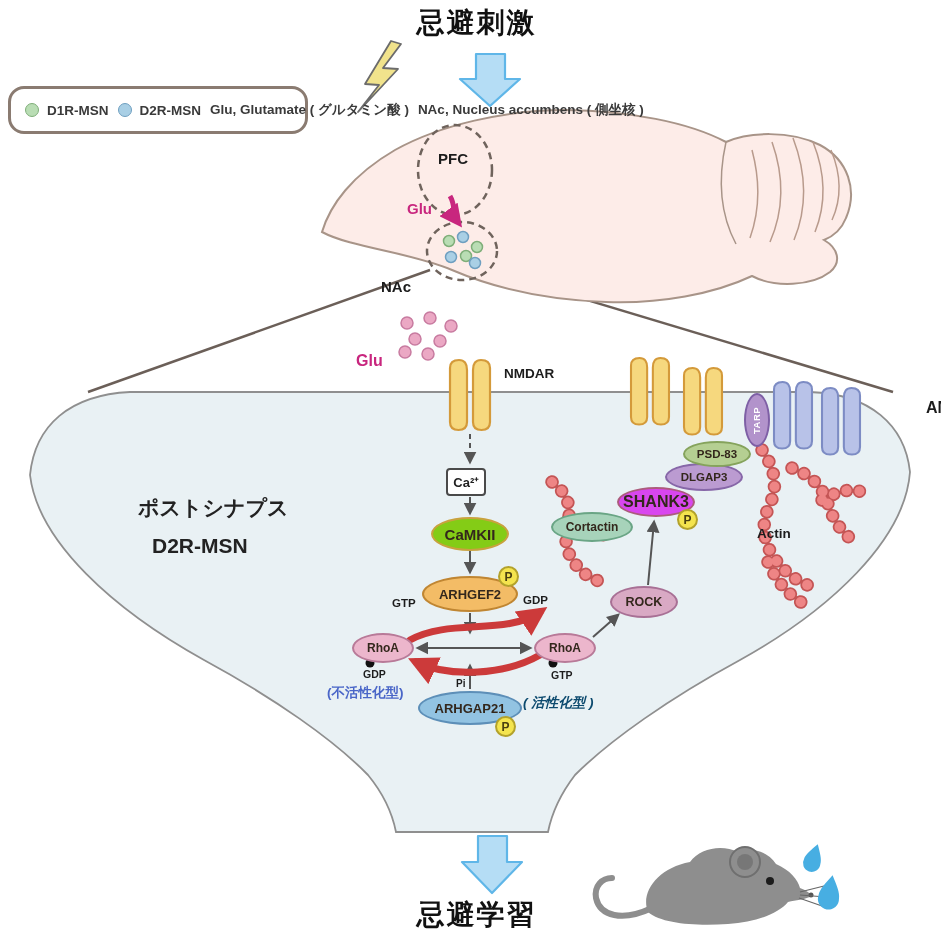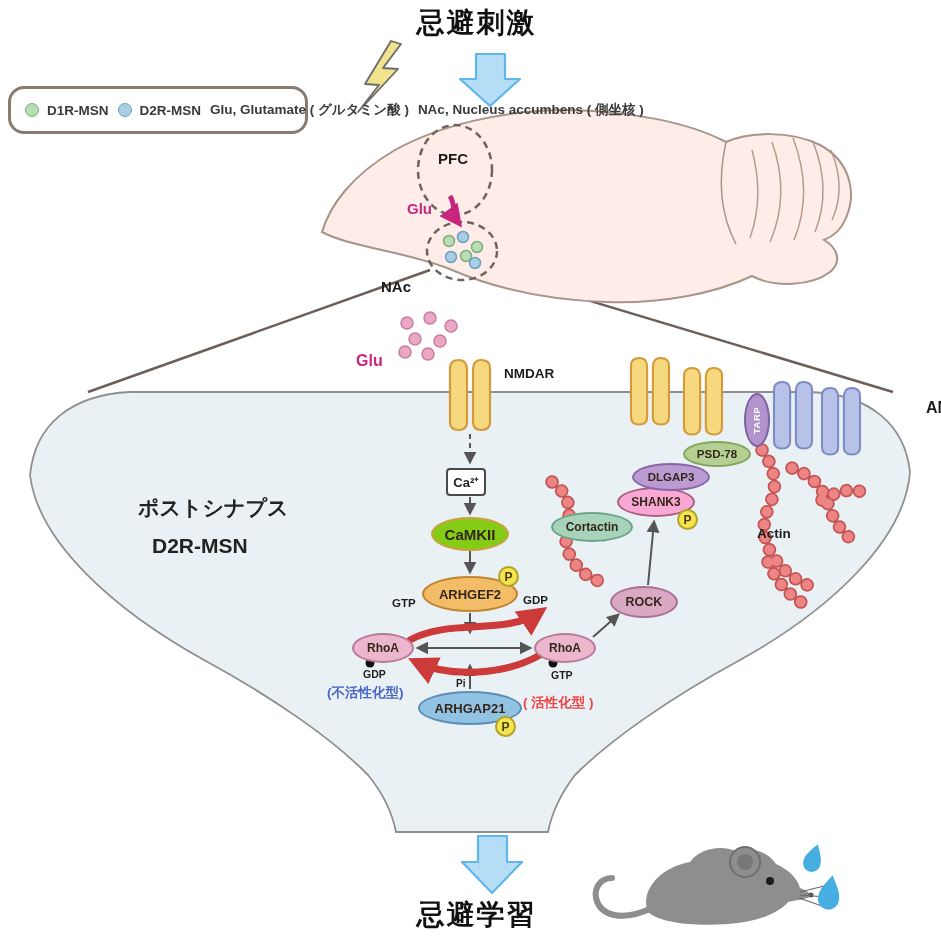--- a/index.html
+++ b/index.html
@@ -18,41 +18,41 @@
     padding:12px 14px; display:flex; flex-direction:row; gap:9px; z-index:3;
   }
   .lrow { display:flex; align-items:center; gap:8px; font-weight:bold;
     font-size:13.5px; color:#3a3a3a; white-space:nowrap; }
   .dot { width:14px; height:14px; border-radius:50%; flex:0 0 auto; box-sizing:border-box; }
   .dot-green { background:#b9ddb4; border:1.5px solid #7fae79; }
   .dot-blue  { background:#a9cfe5; border:1.5px solid #6f9fc0; }
   .lbl { position:absolute; font-weight:bold; color:#1c1c1c; white-space:nowrap; z-index:2; }
   .magenta { color:#c8267e; }
   .blue-txt { color:#4a66c8; }
-  .orange-txt { color:#ef4444; }
+  .orange-txt { color:#0c4a6e;font-style:italic; }
   .node {
     position:absolute; display:flex; align-items:center; justify-content:center;
     border-radius:50%; font-weight:bold; color:#33271c; z-index:2;
     box-sizing:border-box; border:2px solid; white-space:nowrap;
   }
   .ca-box {
     position:absolute; left:446px; top:468px; width:40px; height:28px;
     background:#fff; border:2px solid #4a4a4a; border-radius:4px;
     display:flex; align-items:center; justify-content:center;
     font-weight:bold; font-size:13px; color:#222; z-index:2; box-sizing:border-box;
   }
   .n-camkii   { left:431px; top:517px; width:78px;  height:34px; background:#84cc16; border-color:#c9a23e; font-size:15px; }
   .n-arhgef2  { left:422px; top:576px; width:96px;  height:36px; background:#f3bc66; border-color:#c08632; font-size:13px; }
   .n-rhoa-l   { left:352px; top:633px; width:62px;  height:30px; background:#ecb6cc; border-color:#b87a98; font-size:12px; }
   .n-rhoa-r   { left:534px; top:633px; width:62px;  height:30px; background:#ecb6cc; border-color:#b87a98; font-size:12px; }
   .n-arhgap21 { left:418px; top:691px; width:104px; height:34px; background:#92c3e2; border-color:#5d8fb8; font-size:13px; }
   .n-rock     { left:610px; top:586px; width:68px;  height:32px; background:#d9a9c4; border-color:#a87095; font-size:12.5px; }
-  .n-shank3   { left:617px; top:487px; width:78px;  height:30px; background:#f9a8d4; border-color:#ac5c7d; font-size:12px; }
+  .n-shank3   { left:617px; top:487px; width:78px;  height:30px; background:#d946ef; border-color:#ac5c7d; font-size:16px; }
   .n-cortactin{ left:551px; top:512px; width:82px;  height:30px; background:#a7d3ba; border-color:#6aa585; font-size:12px; }
-  .n-dlgap3   { left:632px; top:463px; width:78px;  height:28px; background:#bb9bd1; border-color:#8767a8; font-size:11.5px; }
+  .n-dlgap3   { left:665px; top:463px; width:78px;  height:28px; background:#bb9bd1; border-color:#8767a8; font-size:11.5px; }
   .n-psd95    { left:683px; top:441px; width:68px;  height:26px; background:#b5cf92; border-color:#85a35c; font-size:11.5px; }
   .n-tarp     { left:744px; top:393px; width:26px;  height:54px; background:#b293cb; border-color:#7e5fa5; }
   .n-tarp span{ transform:rotate(-90deg); font-size:9.5px; font-weight:bold; color:#fff; letter-spacing:0.5px; }
   .p-circle {
     position:absolute; width:21px; height:21px; border-radius:50%;
     background:#f4e44e; border:2px solid #b3a22b; display:flex; align-items:center;
     justify-content:center; font-weight:bold; font-size:12px; color:#4a4010;
     z-index:3; box-sizing:border-box;
   }
   .p1 { left:498px; top:566px; }
@@ -232,21 +232,21 @@
   <div class="ca-box">Ca²⁺</div>
   <div class="node n-camkii">CaMKII</div>
   <div class="node n-arhgef2">ARHGEF2</div>
   <div class="node n-rhoa-l">RhoA</div>
   <div class="node n-rhoa-r">RhoA</div>
   <div class="node n-arhgap21">ARHGAP21</div>
   <div class="node n-rock">ROCK</div>
   <div class="node n-cortactin">Cortactin</div>
   <div class="node n-shank3">SHANK3</div>
   <div class="node n-dlgap3">DLGAP3</div>
-  <div class="node n-psd95">PSD-78</div>
+  <div class="node n-psd95">PSD-83</div>
   <div class="node n-tarp">
     <span>TARP</span>
   </div>
 
   <div class="p-circle p1">P</div>
   <div class="p-circle p2">P</div>
   <div class="p-circle p3">P</div>
 
   <div class="lbl" style="left:392px; top:597px; font-size:11.5px;">GTP</div>
   <div class="lbl" style="left:523px; top:594px; font-size:11.5px;">GDP</div>

